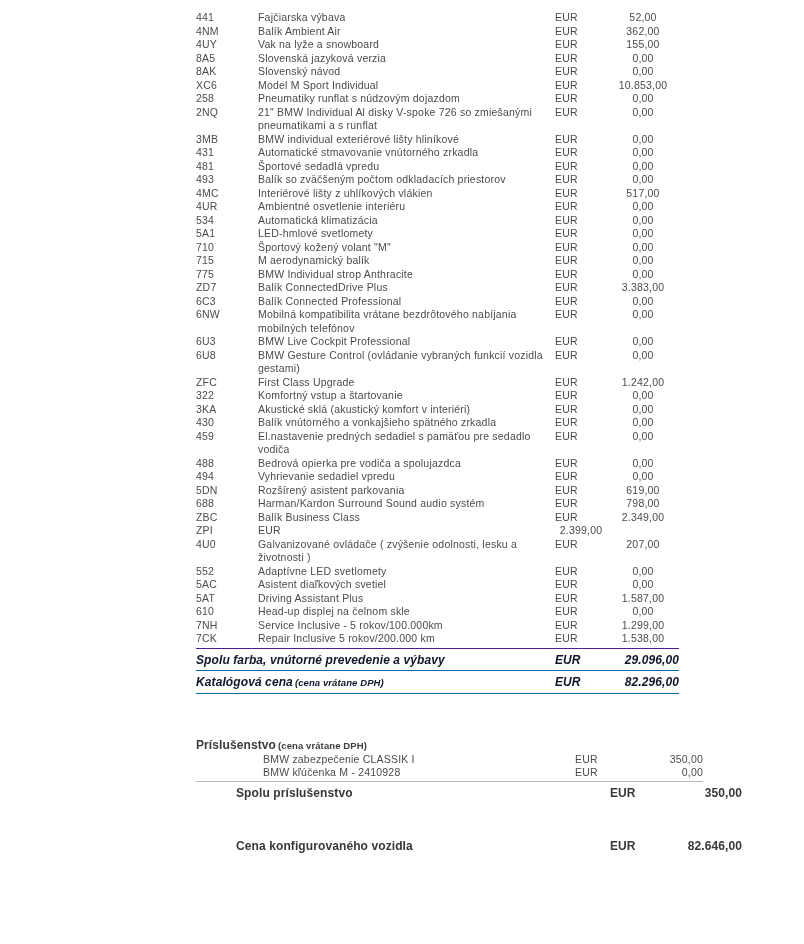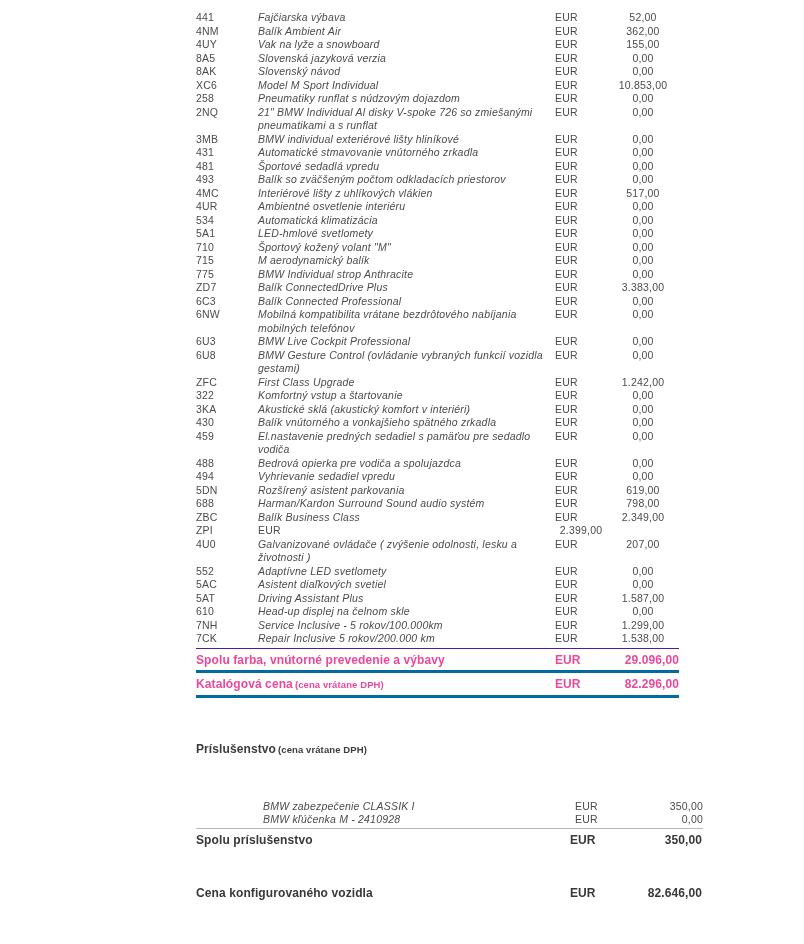--- a/index.html
+++ b/index.html
@@ -21,55 +21,56 @@
   }
   
   .row {
     display: grid;
     grid-template-columns: 62px 297px 52px 72px;
     font-size: 10.5px;
     line-height: 13.5px;
     letter-spacing: 0.2px;
   }
   .c-code { white-space: nowrap; }
-  .c-desc { padding-right: 6px; font-style: italic; }
+  .c-desc { padding-right: 6px; }
   .c-eur  { white-space: nowrap; }
   .c-price { text-align: center; white-space: nowrap; }
 
   
   .section-heading {
     font-size: 12px;
     line-height: 14px;
     font-weight: bold;
     color: #3c3c3c;
     letter-spacing: 0.1px;
   }
   .section-heading .h-note {
     font-size: 9.5px;
     font-weight: bold;
     margin-left: 2px;
   }
   .svc-heading { margin-top: 27px; }
   .acc-heading { margin-top: 44px; }
 
   .svc-table { padding-bottom: 2px; border-bottom: 1px solid #4c1d95; width: 483px; }
-  .acc-table { padding-bottom: 1px; border-bottom: 1px solid #b9b9b9; width: 507px; margin-top: 43px; }
+  .acc-table { padding-bottom: 1px; border-bottom: 1px solid #b9b9b9; width: 507px; }
 
   
   .total-row {
     display: grid;
     grid-template-columns: 359px 52px 72px;
     width: 483px;
     font-size: 12px;
     line-height: 14px;
     font-weight: bold;
-    color: #ec4899;
+    color: #0f172a;
     padding: 4px 0 3px 0;
-    border-bottom: 3px solid #0369a1;
+    border-bottom: 1px solid #0369a1;
     letter-spacing: 0.1px;
+    font-style: italic;
   }
   .total-row .t-price { text-align: right; }
   .total-row .t-note { font-size: 9.5px; font-weight: bold; margin-left: 2px; }
 
   
   .acc-row {
     display: grid;
     grid-template-columns: 67px 312px 52px 76px;
     font-size: 10.5px;
     line-height: 13.5px;
@@ -80,20 +81,21 @@
   
   .wide-total {
     display: grid;
     grid-template-columns: 374px 56px 76px;
     width: 506px;
     font-size: 12px;
     line-height: 14px;
     font-weight: bold;
     color: #383838;
     letter-spacing: 0.1px;
+    margin-left: 40px;
   }
   .wide-total .t-price { text-align: right; }
   .acc-total { padding-top: 4px; }
   .final-total { margin-top: 39px; }
 </style>
 </head>
 <body>
 
 <div class="page">
 

